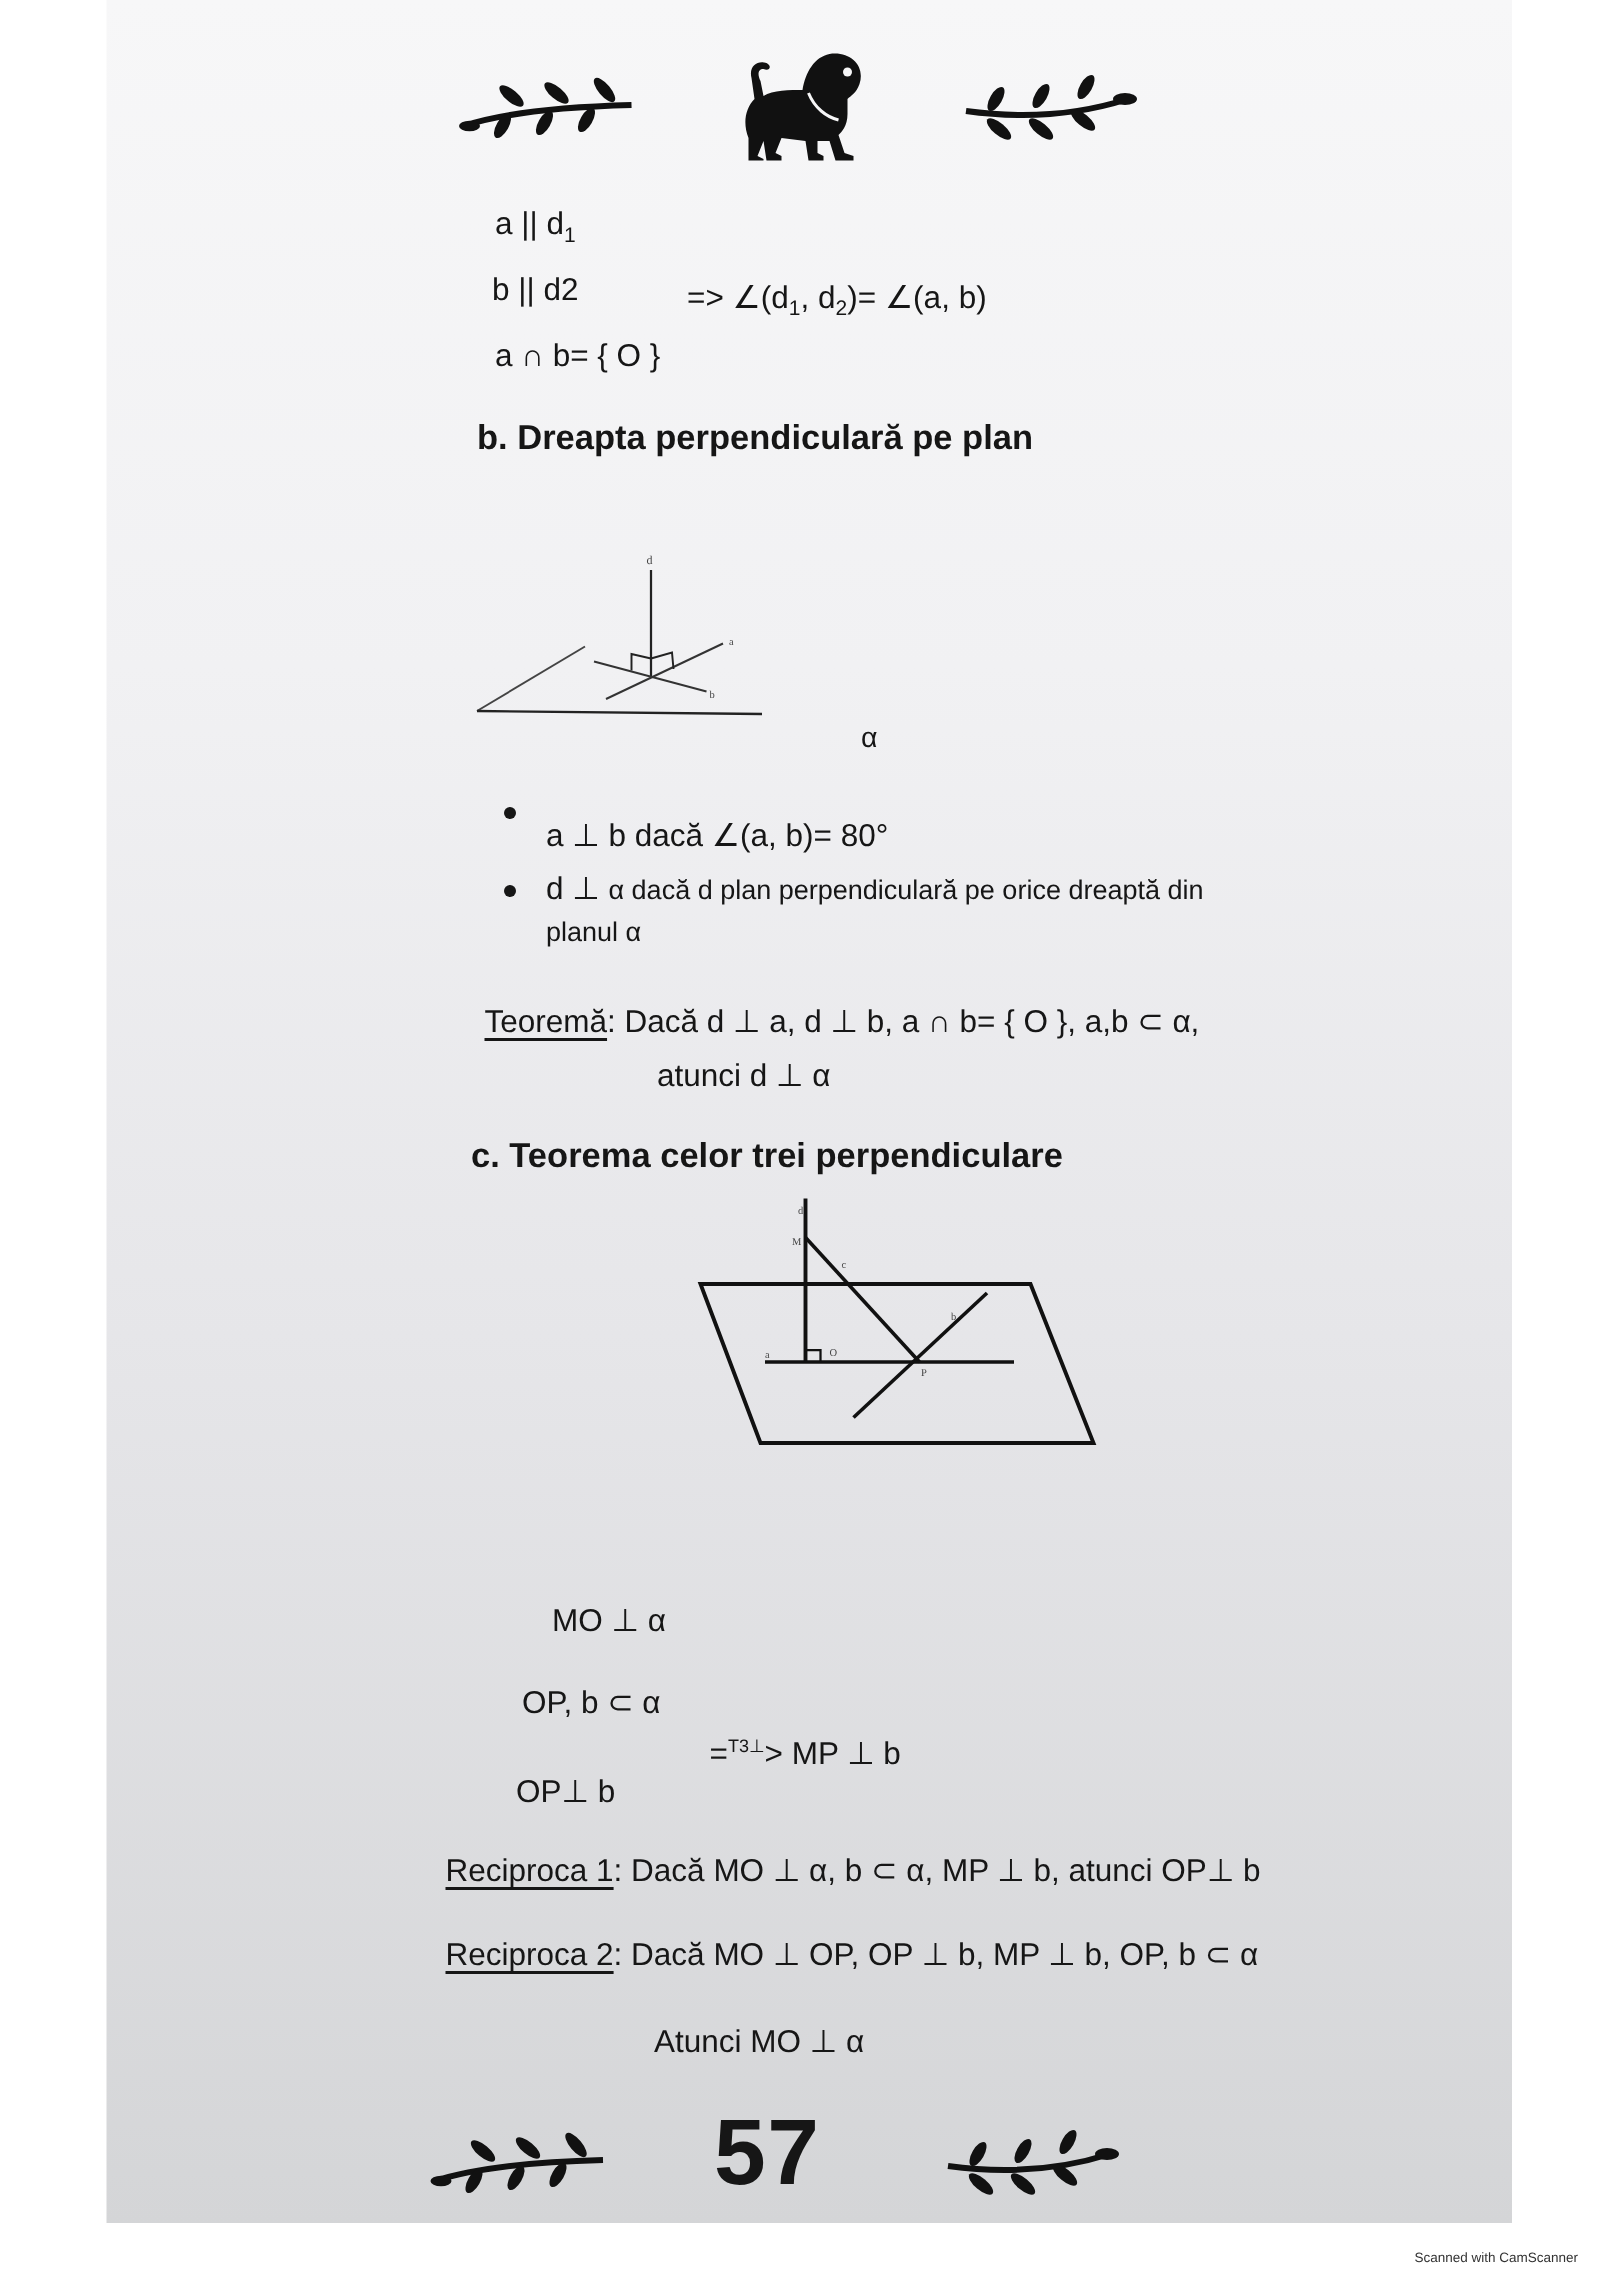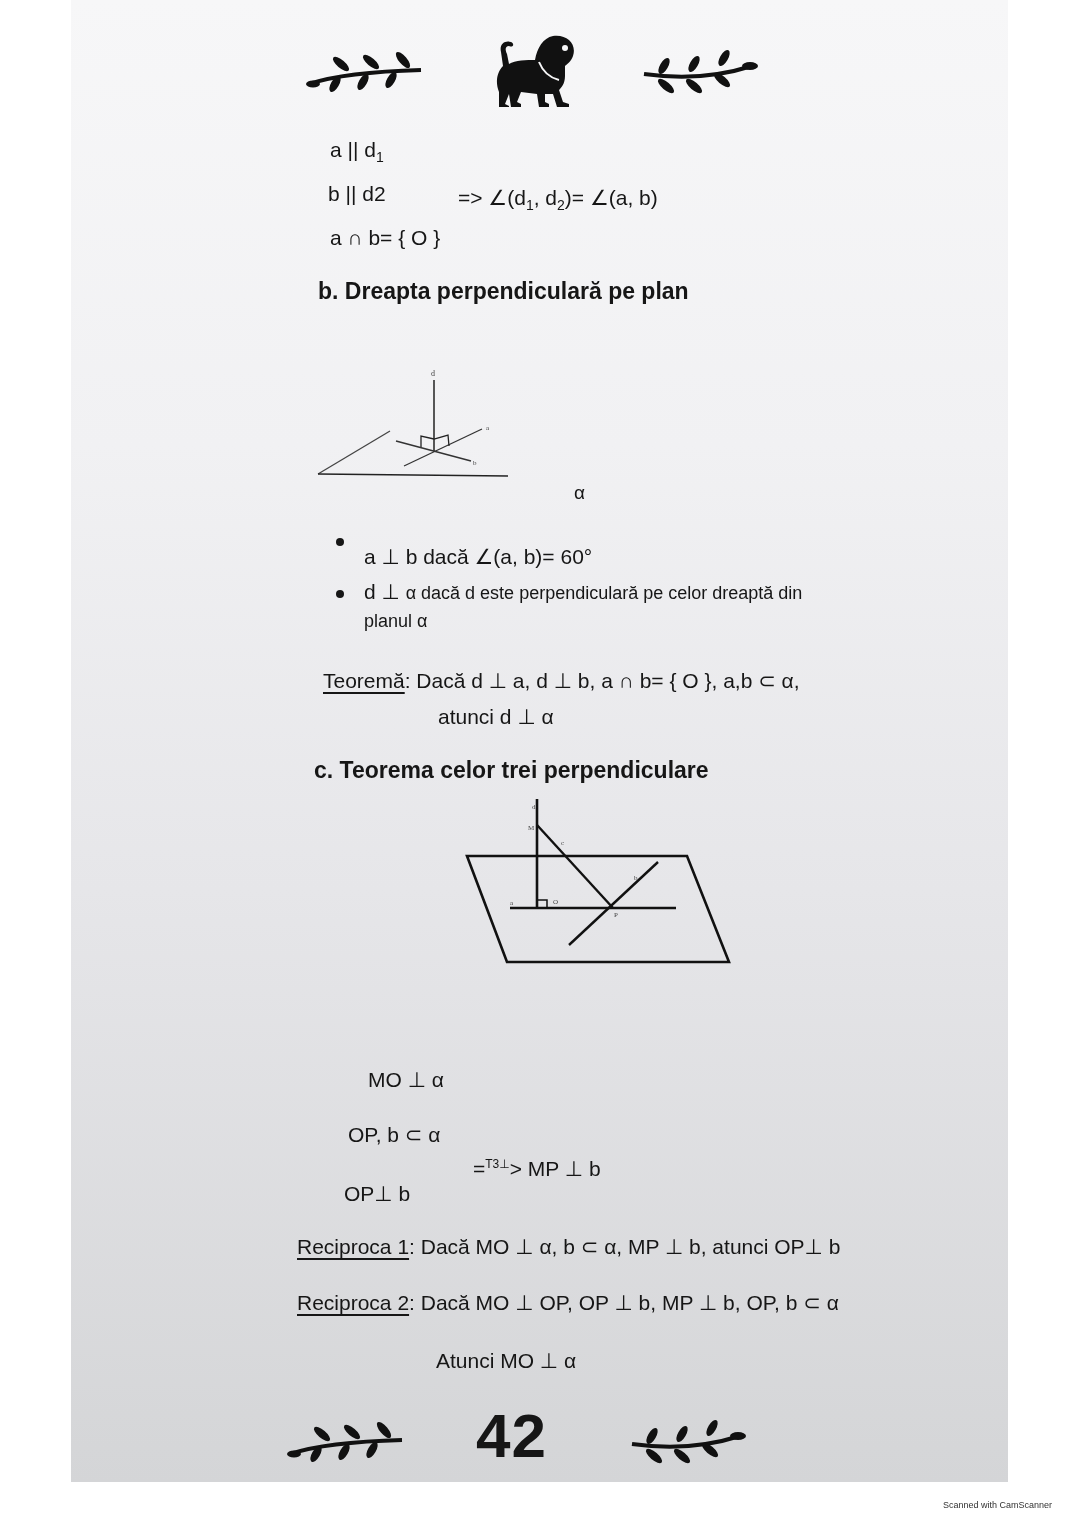--- a/index.html
+++ b/index.html
@@ -69,24 +69,24 @@
   <line x1="96" y1="91" x2="171" y2="111" stroke="#333" stroke-width="1.3"></line>
   <polyline points="121,97 121,86 134,89" stroke="#222" stroke-width="1.3" fill="none"></polyline>
   <polyline points="134,89 148,85 149,96" stroke="#222" stroke-width="1.3" fill="none"></polyline>
   <text x="131" y="26" font-size="8" fill="#444" font-family="Liberation Serif, serif">d</text>
   <text x="186" y="80" font-size="7" fill="#444" font-family="Liberation Serif, serif">a</text>
   <text x="173" y="115" font-size="7" fill="#444" font-family="Liberation Serif, serif">b</text>
 </svg>
 <div class="abs t20" style="left:574px;top:482px">α</div>
 
 <span class="bullet" style="left:336px;top:538px"></span>
-<div class="abs t22" style="left:364px;top:529px">a ⊥ b dacă ∠(a, b)= 60°</div>
+<div class="abs t22" style="left:364px;top:529px">a ⊥ b dacă ∠(a, b)= 80°</div>
 
 <span class="bullet" style="left:336px;top:590px"></span>
-<div class="abs" style="left:364px;top:580px"><span class="t22">d ⊥ </span><span style="font-size:18px">α dacă d este perpendiculară pe celor dreaptă din</span></div>
+<div class="abs" style="left:364px;top:580px"><span class="t22">d ⊥ </span><span style="font-size:18px">α dacă d plan perpendiculară pe orice dreaptă din</span></div>
 <div class="abs" style="left:364px;top:611px;font-size:18px">planul α</div>
 
 <div class="abs t22" style="left:323px;top:653px"><span class="u">Teoremă</span><span>: Dacă d ⊥ a, d ⊥ b, a ∩ b= { O }, a,b ⊂ α,</span></div>
 <div class="abs t22" style="left:438px;top:689px">atunci d ⊥ α</div>
 
 <div class="abs h" style="left:314px;top:757px">c. Teorema celor trei perpendiculare</div>
 
 <svg style="left:460px;top:795px" width="280" height="180" viewBox="0 0 280 180">
   <polygon points="7,61 227,61 269,167 47,167" fill="none" stroke="#111" stroke-width="2.6"></polygon>
   <line x1="77" y1="4" x2="77" y2="113" stroke="#111" stroke-width="2.6"></line>
@@ -115,21 +115,21 @@
 <svg style="left:286px;top:1420px" width="120" height="40" viewBox="0 0 120 40">
   <path d="M4 34 Q40 22 116 20" stroke="#111" stroke-width="4" fill="none"></path>
   <ellipse cx="8" cy="34" rx="7" ry="3.5" fill="#111"></ellipse>
   <ellipse cx="36" cy="14" rx="10" ry="4" transform="rotate(40 36 14)" fill="#111"></ellipse>
   <ellipse cx="30" cy="34" rx="9" ry="4" transform="rotate(-60 30 34)" fill="#111"></ellipse>
   <ellipse cx="66" cy="12" rx="10" ry="4" transform="rotate(40 66 12)" fill="#111"></ellipse>
   <ellipse cx="58" cy="32" rx="9" ry="4" transform="rotate(-60 58 32)" fill="#111"></ellipse>
   <ellipse cx="98" cy="10" rx="10" ry="4" transform="rotate(50 98 10)" fill="#111"></ellipse>
   <ellipse cx="86" cy="30" rx="9" ry="4" transform="rotate(-60 86 30)" fill="#111"></ellipse>
 </svg>
-<div class="abs pagenum" style="left:476px;top:1400px">42</div>
+<div class="abs pagenum" style="left:476px;top:1400px">57</div>
 <svg style="left:630px;top:1422px" width="118" height="42" viewBox="0 0 118 42">
   <path d="M2 22 Q60 30 110 14" stroke="#111" stroke-width="4" fill="none"></path>
   <ellipse cx="108" cy="14" rx="8" ry="4" fill="#111"></ellipse>
   <ellipse cx="22" cy="14" rx="9" ry="4" transform="rotate(-60 22 14)" fill="#111"></ellipse>
   <ellipse cx="24" cy="34" rx="10" ry="4" transform="rotate(40 24 34)" fill="#111"></ellipse>
   <ellipse cx="52" cy="12" rx="9" ry="4" transform="rotate(-60 52 12)" fill="#111"></ellipse>
   <ellipse cx="52" cy="34" rx="10" ry="4" transform="rotate(40 52 34)" fill="#111"></ellipse>
   <ellipse cx="82" cy="6" rx="9" ry="4" transform="rotate(-60 82 6)" fill="#111"></ellipse>
   <ellipse cx="80" cy="28" rx="10" ry="4" transform="rotate(40 80 28)" fill="#111"></ellipse>
 </svg>

